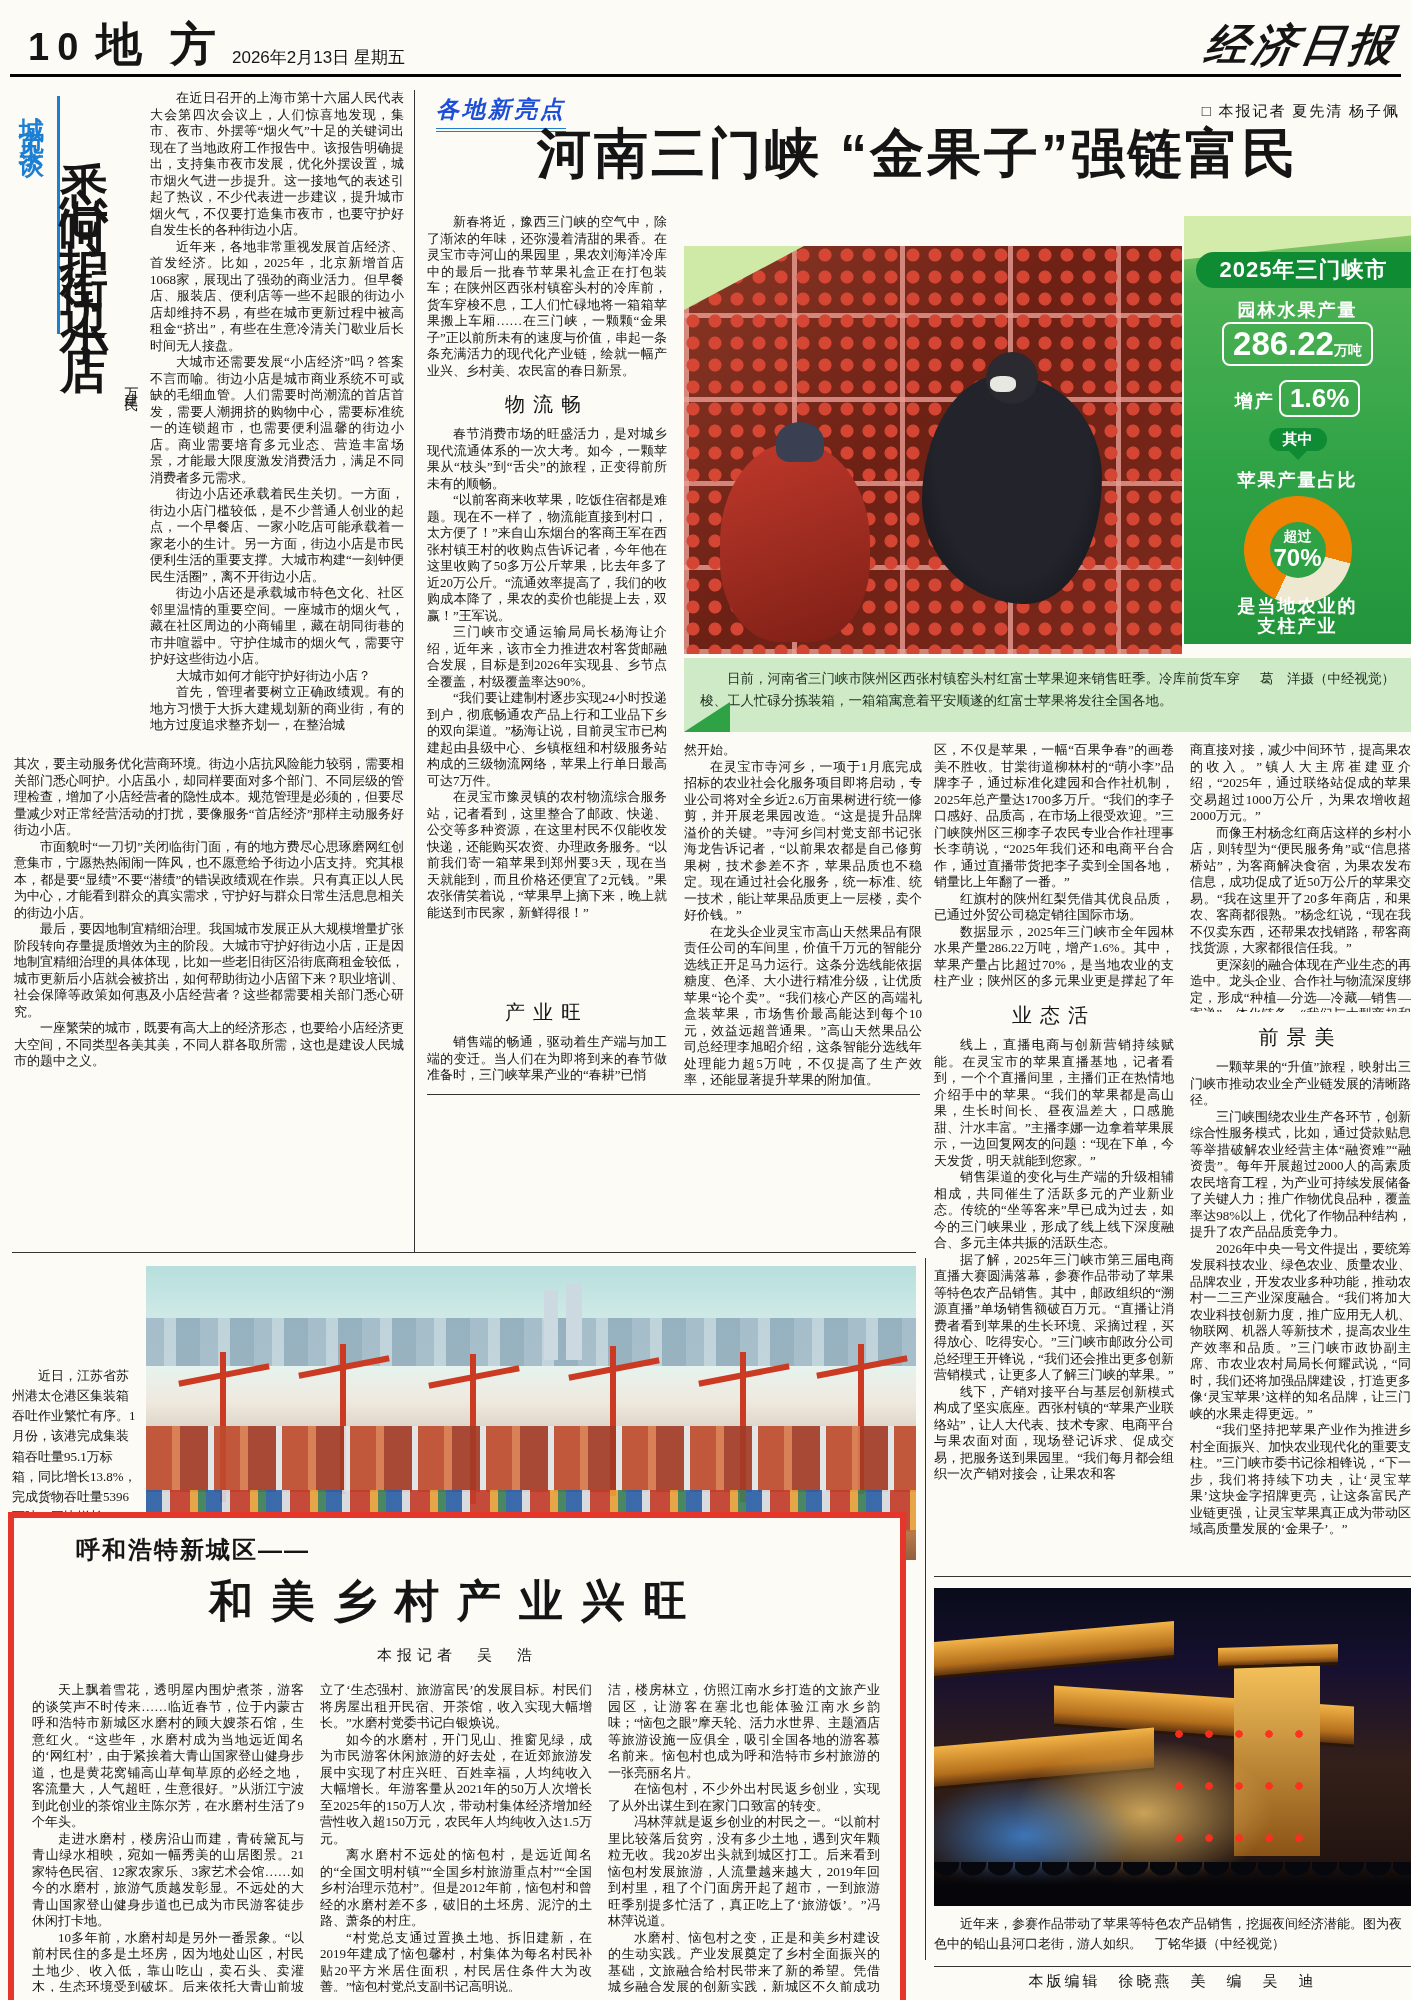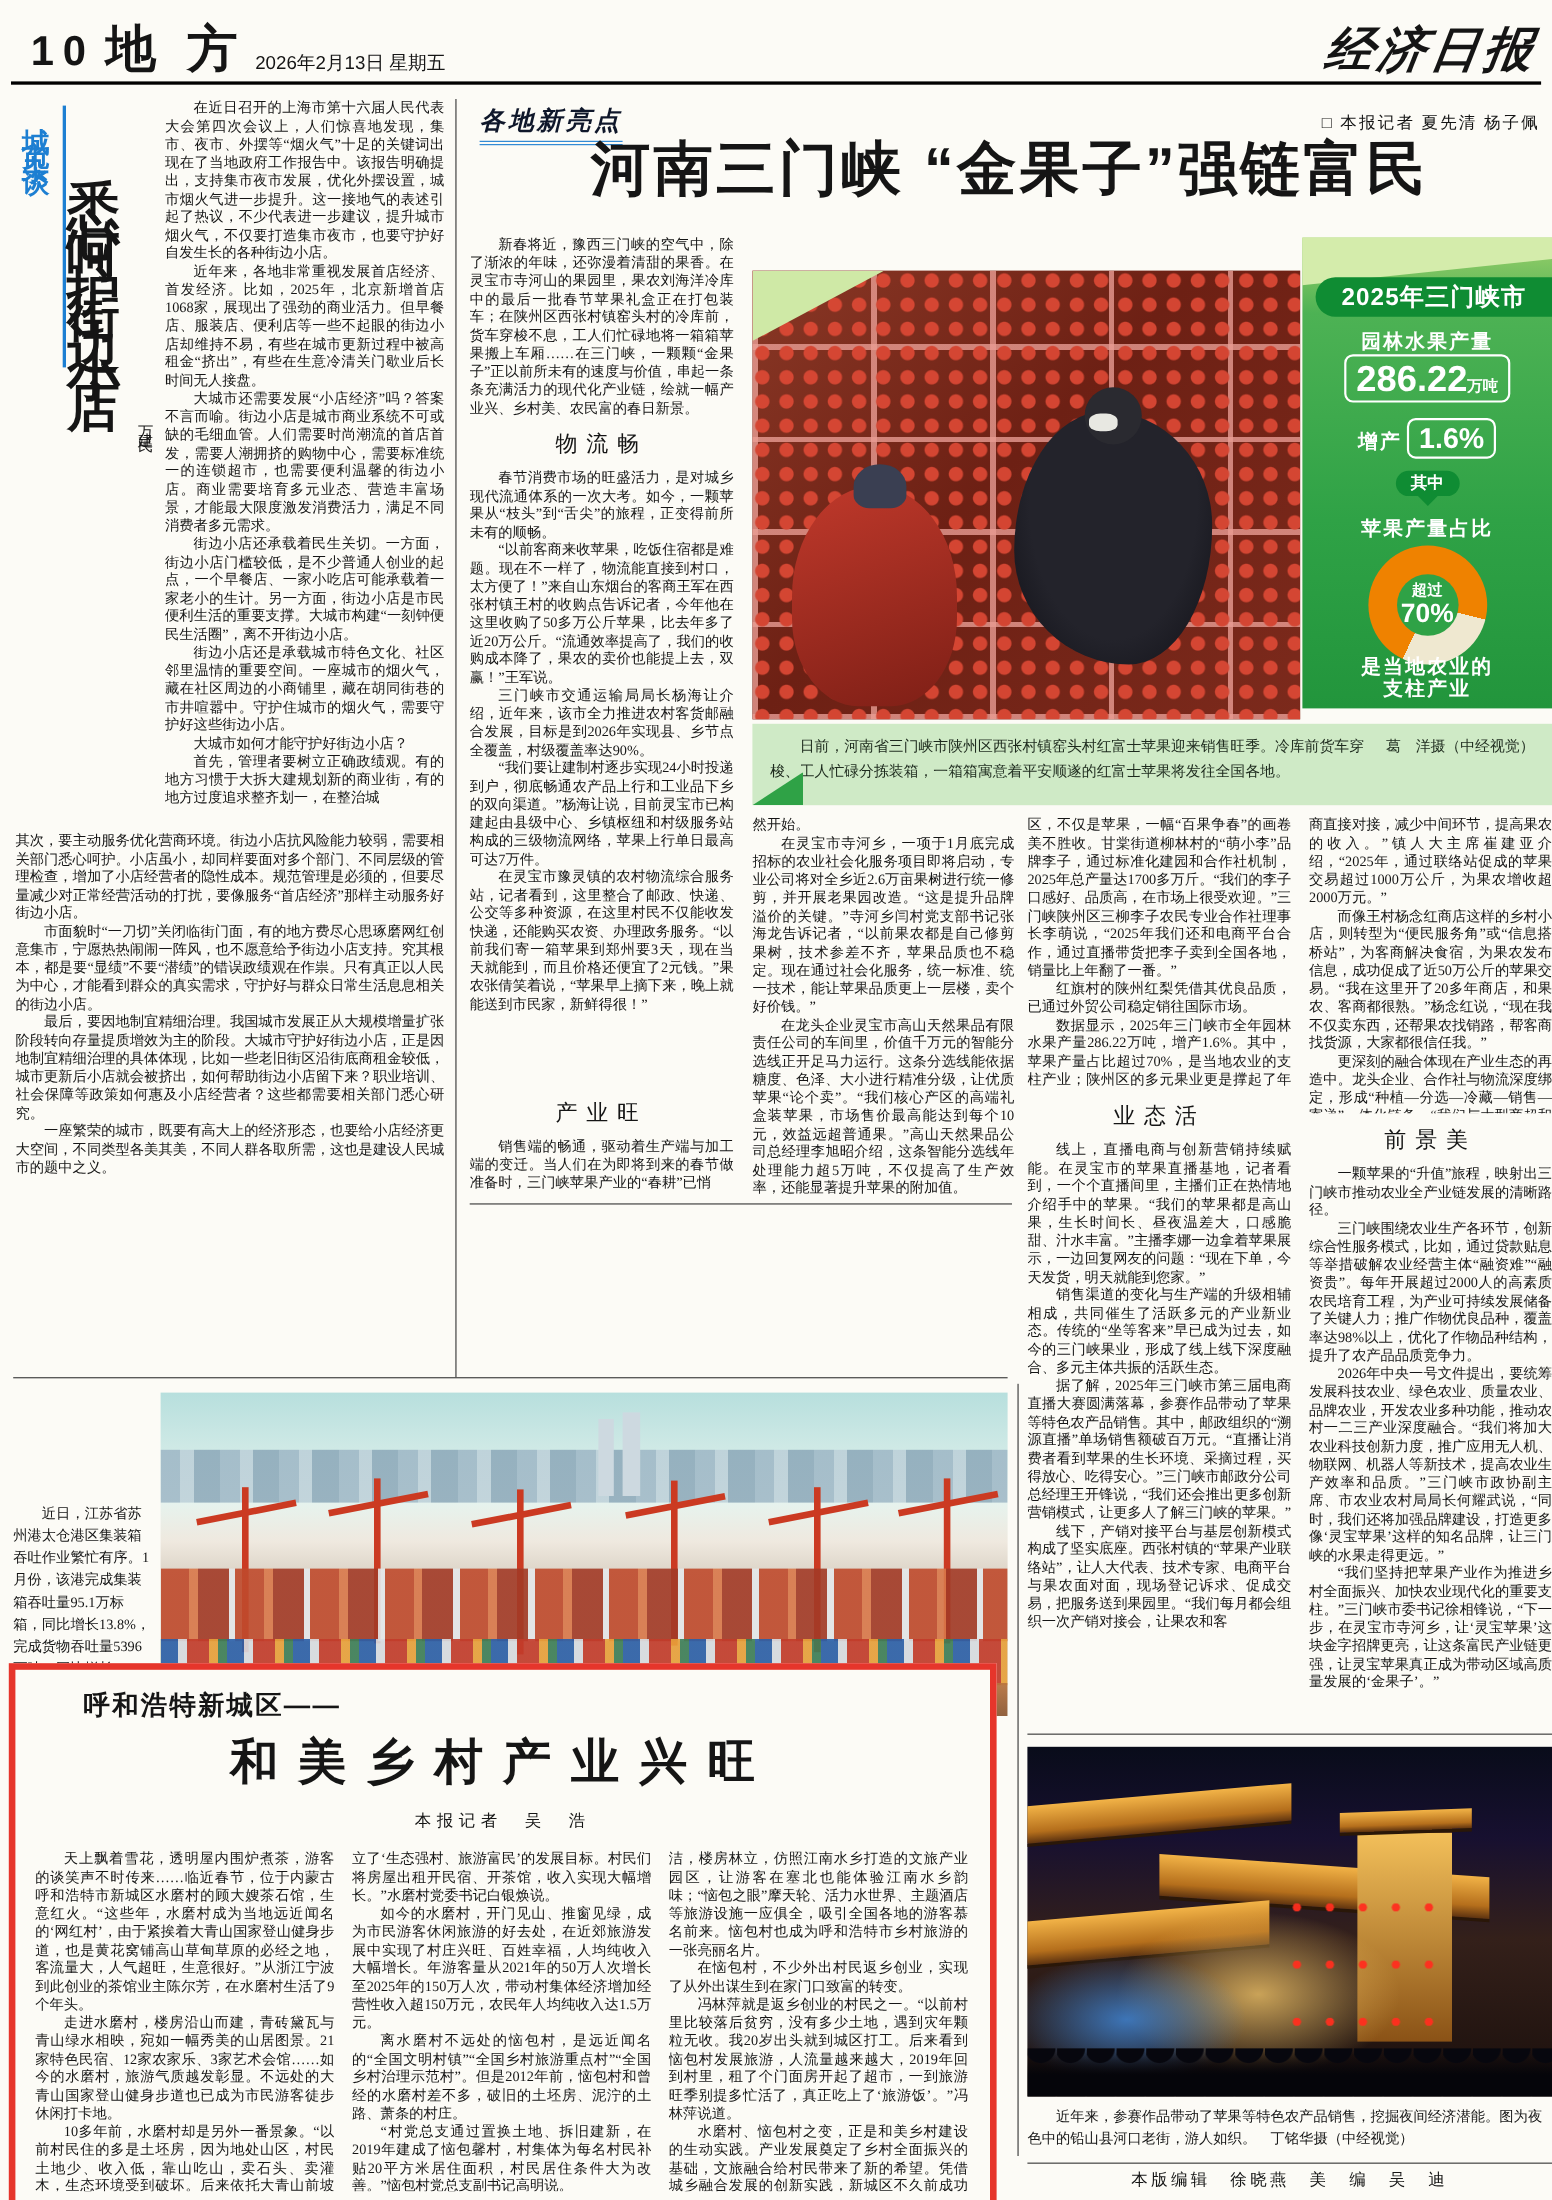--- a/index.html
+++ b/index.html
@@ -24,21 +24,21 @@
       letter-spacing:8px;text-align:center;margin:13px 0 9px;}
   
   .v-label{writing-mode:vertical-rl;text-orientation:upright;color:#1d7fd2;
       font-family:"Liberation Sans",sans-serif;font-weight:bold;font-size:25px;letter-spacing:12px;
       border-right:3px solid #1d7fd2;padding-right:8px;height:238px;}
   .v-title{writing-mode:vertical-rl;text-orientation:upright;font-family:"Liberation Sans",sans-serif;
       font-weight:900;font-size:48px;letter-spacing:26px;height:620px;}
   .v-author{writing-mode:vertical-rl;text-orientation:upright;font-size:14px;letter-spacing:6px;height:100px;}
   
   .tag{font-family:"Liberation Sans",sans-serif;font-style:italic;font-weight:bold;font-size:23px;
-      color:#0f172a;border-bottom:4px double #1d7fd2;padding-bottom:3px;letter-spacing:3px;}
+      color:#1d4ed8;border-bottom:4px double #1d7fd2;padding-bottom:3px;letter-spacing:3px;}
   .reporters{font-size:15px;letter-spacing:2px;text-align:right;}
   .headline{font-family:"Liberation Sans",sans-serif;font-weight:900;font-size:54px;letter-spacing:3px;
       text-align:center;white-space:nowrap;}
   
   .apple-photo{background:linear-gradient(135deg,#8a3826 0%,#6d2014 45%,#7c2a1c 100%);overflow:hidden;}
   .crates{position:absolute;inset:0;opacity:.92;
       background-image:
         radial-gradient(circle at 9px 9px,#dd4936 6px,rgba(0,0,0,0) 7px),
         repeating-linear-gradient(0deg,rgba(243,167,158,.8) 0 5px,rgba(0,0,0,0) 5px 84px),
         repeating-linear-gradient(90deg,rgba(243,167,158,.8) 0 5px,rgba(0,0,0,0) 5px 108px);
@@ -228,21 +228,21 @@
     <div class="clip cont-first" style="height:270px;flex:0 0 auto;">
         <p>商直接对接，减少中间环节，提高果农的收入。”镇人大主席崔建亚介绍，“2025年，通过联络站促成的苹果交易超过1000万公斤，为果农增收超2000万元。”</p>
         <p>而像王村杨念红商店这样的乡村小店，则转型为“便民服务角”或“信息搭桥站”，为客商解决食宿，为果农发布信息，成功促成了近50万公斤的苹果交易。“我在这里开了20多年商店，和果农、客商都很熟。”杨念红说，“现在我不仅卖东西，还帮果农找销路，帮客商找货源，大家都很信任我。”</p>
         <p>更深刻的融合体现在产业生态的再造中。龙头企业、合作社与物流深度绑定，形成“种植—分选—冷藏—销售—寄递”一体化链条。“我们与大型商超和电商平台建立了订单农业合作，他们提前锁定采购量，我们不用担心销路，可以专心搞生产。”李旭昭说。</p>
       </div>
     <h3 class="sec-head">前景美</h3>
     <div class="grow">
         <p>一颗苹果的“升值”旅程，映射出三门峡市推动农业全产业链发展的清晰路径。</p>
         <p>三门峡围绕农业生产各环节，创新综合性服务模式，比如，通过贷款贴息等举措破解农业经营主体“融资难”“融资贵”。每年开展超过2000人的高素质农民培育工程，为产业可持续发展储备了关键人力；推广作物优良品种，覆盖率达98%以上，优化了作物品种结构，提升了农产品品质竞争力。</p>
         <p>2026年中央一号文件提出，要统筹发展科技农业、绿色农业、质量农业、品牌农业，开发农业多种功能，推动农村一二三产业深度融合。“我们将加大农业科技创新力度，推广应用无人机、物联网、机器人等新技术，提高农业生产效率和品质。”三门峡市政协副主席、市农业农村局局长何耀武说，“同时，我们还将加强品牌建设，打造更多像‘灵宝苹果’这样的知名品牌，让三门峡的水果走得更远。”</p>
-        <p>“我们坚持把苹果产业作为推进乡村全面振兴、加快农业现代化的重要支柱。”三门峡市委书记徐相锋说，“下一步，在灵宝市寺河乡，让‘灵宝苹果’这块金字招牌更亮，让这条富民产业链更强，让灵宝苹果真正成为带动区域高质量发展的‘金果子’。”</p>
+        <p>“我们坚持把苹果产业作为推进乡村全面振兴、加快农业现代化的重要支柱。”三门峡市委书记徐相锋说，“下一步，我们将持续下功夫，让‘灵宝苹果’这块金字招牌更亮，让这条富民产业链更强，让灵宝苹果真正成为带动区域高质量发展的‘金果子’。”</p>
       </div>
   </div>
 
   <div class="abs thinrule" style="left:427px;top:1094px;width:493px;height:1px;"></div>
   <div class="abs thinrule" style="left:12px;top:1252px;width:904px;height:1px;"></div>
 
   <div class="abs small-caption" style="left:12px;top:1366px;width:126px;">
     <p>近日，江苏省苏州港太仓港区集装箱吞吐作业繁忙有序。1月份，该港完成集装箱吞吐量95.1万标箱，同比增长13.8%，完成货物吞吐量5396万吨，同比增长12.3%。</p>
     <p class="credit-line" style="text-indent:0;">计海新摄（中经视觉）</p>
   </div>

